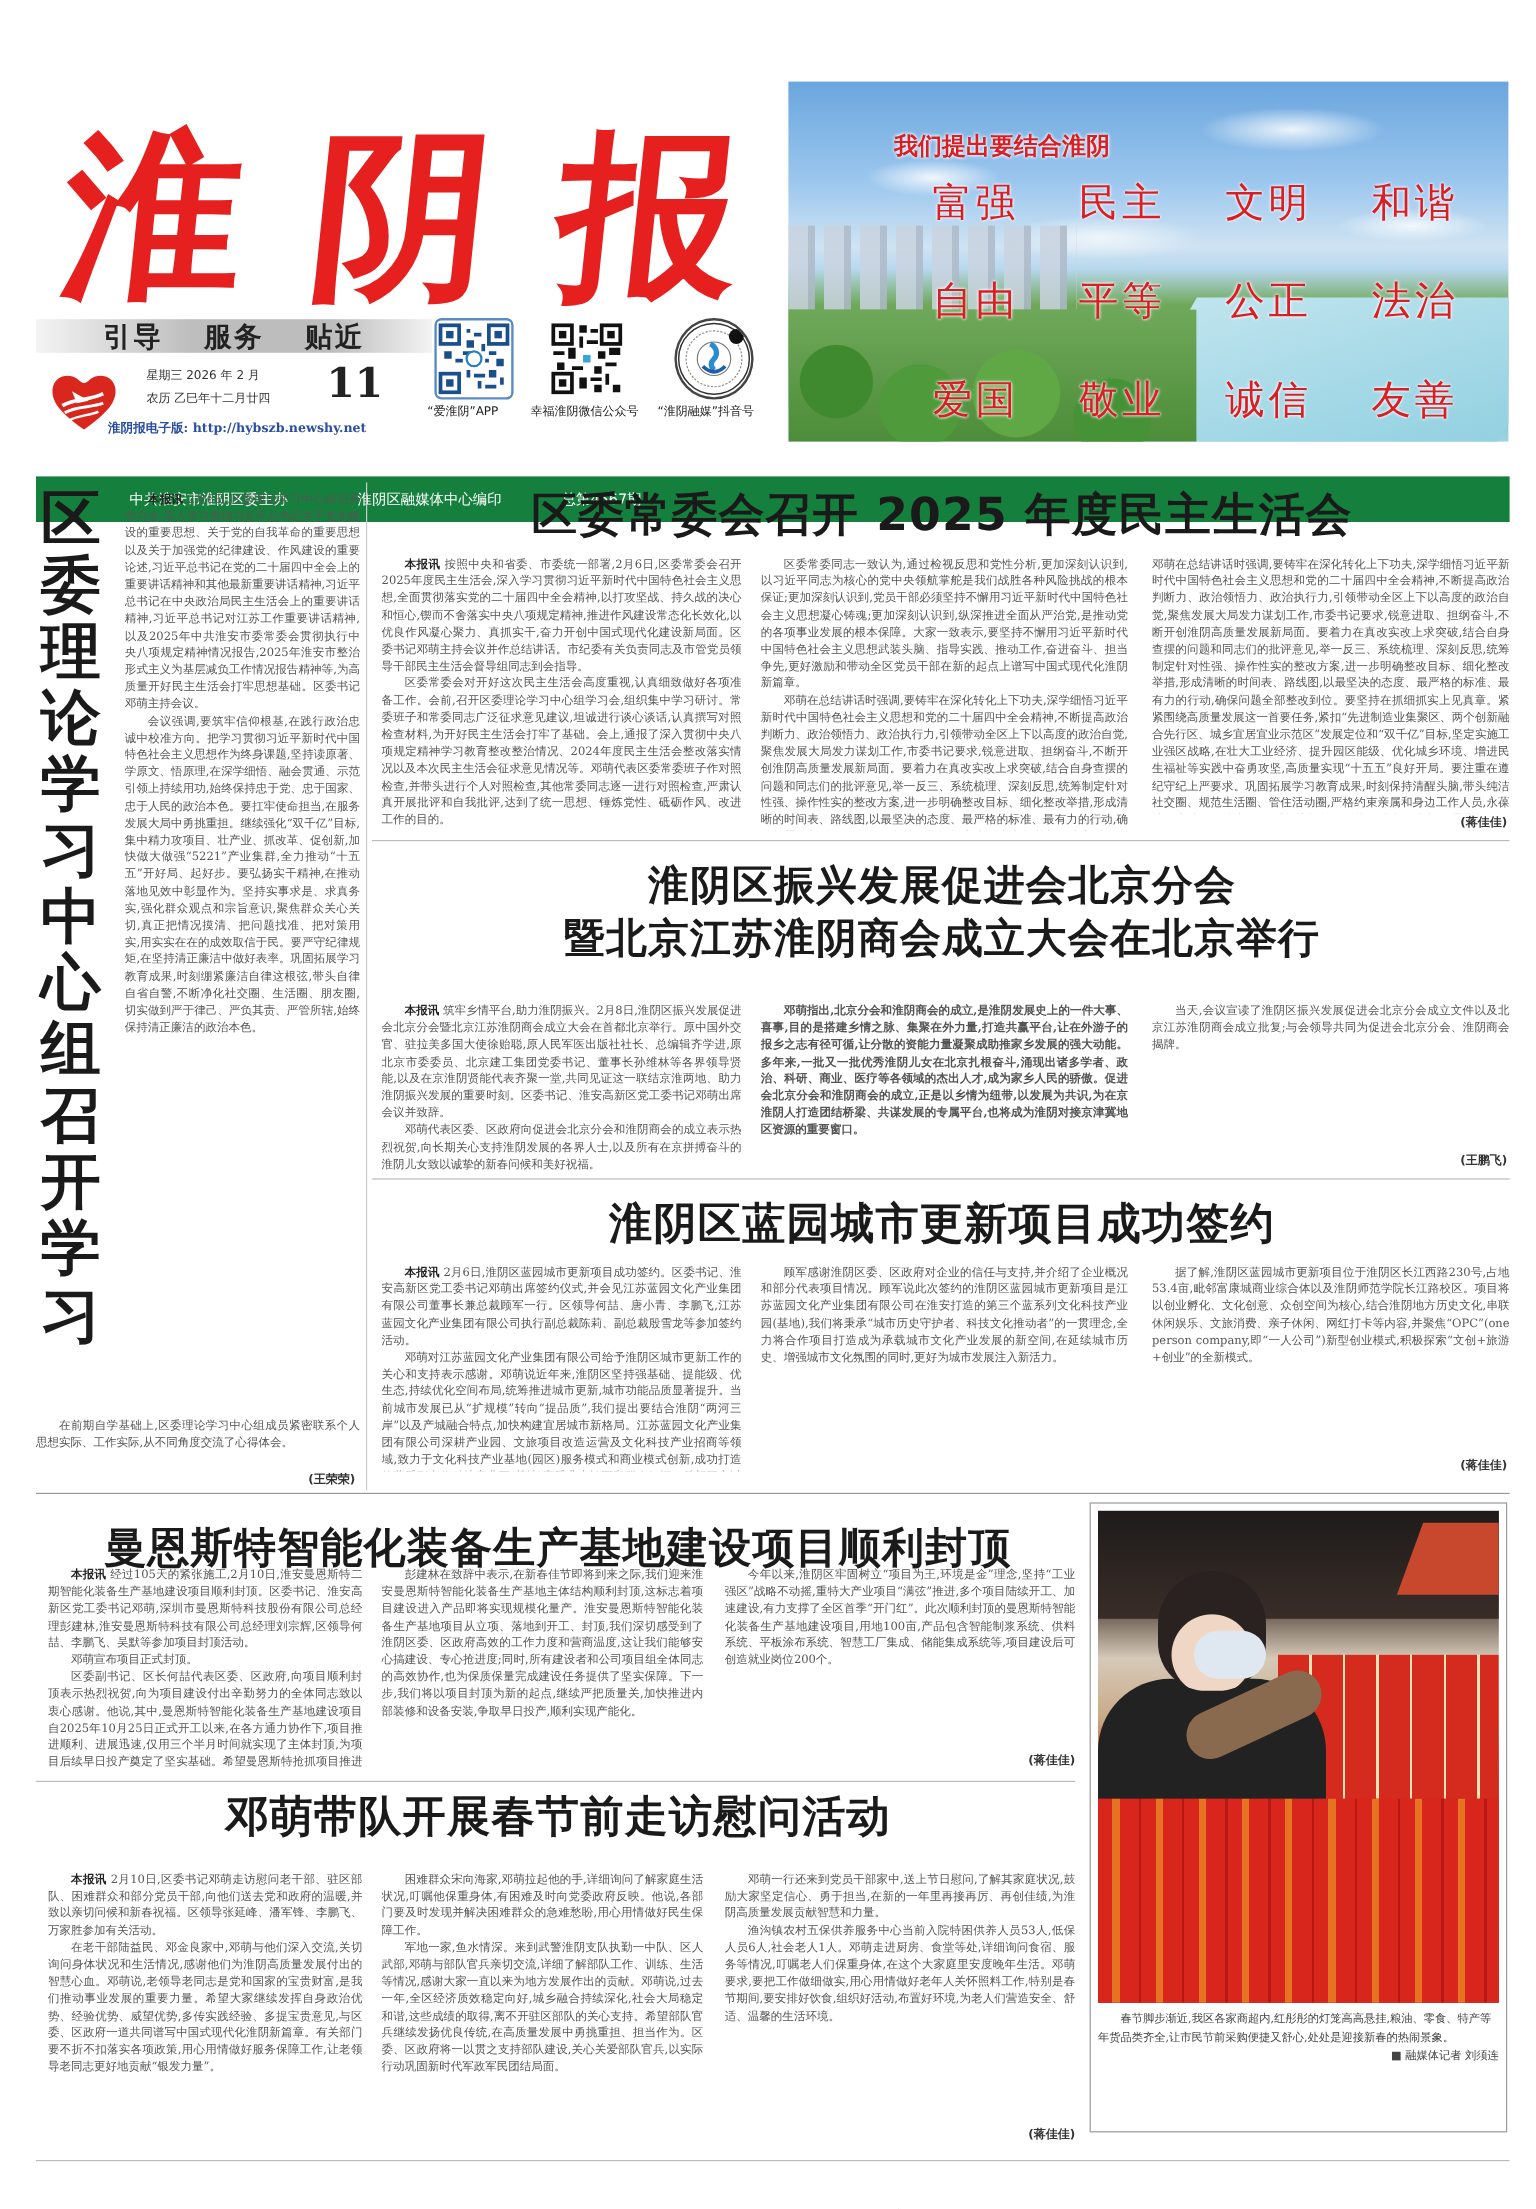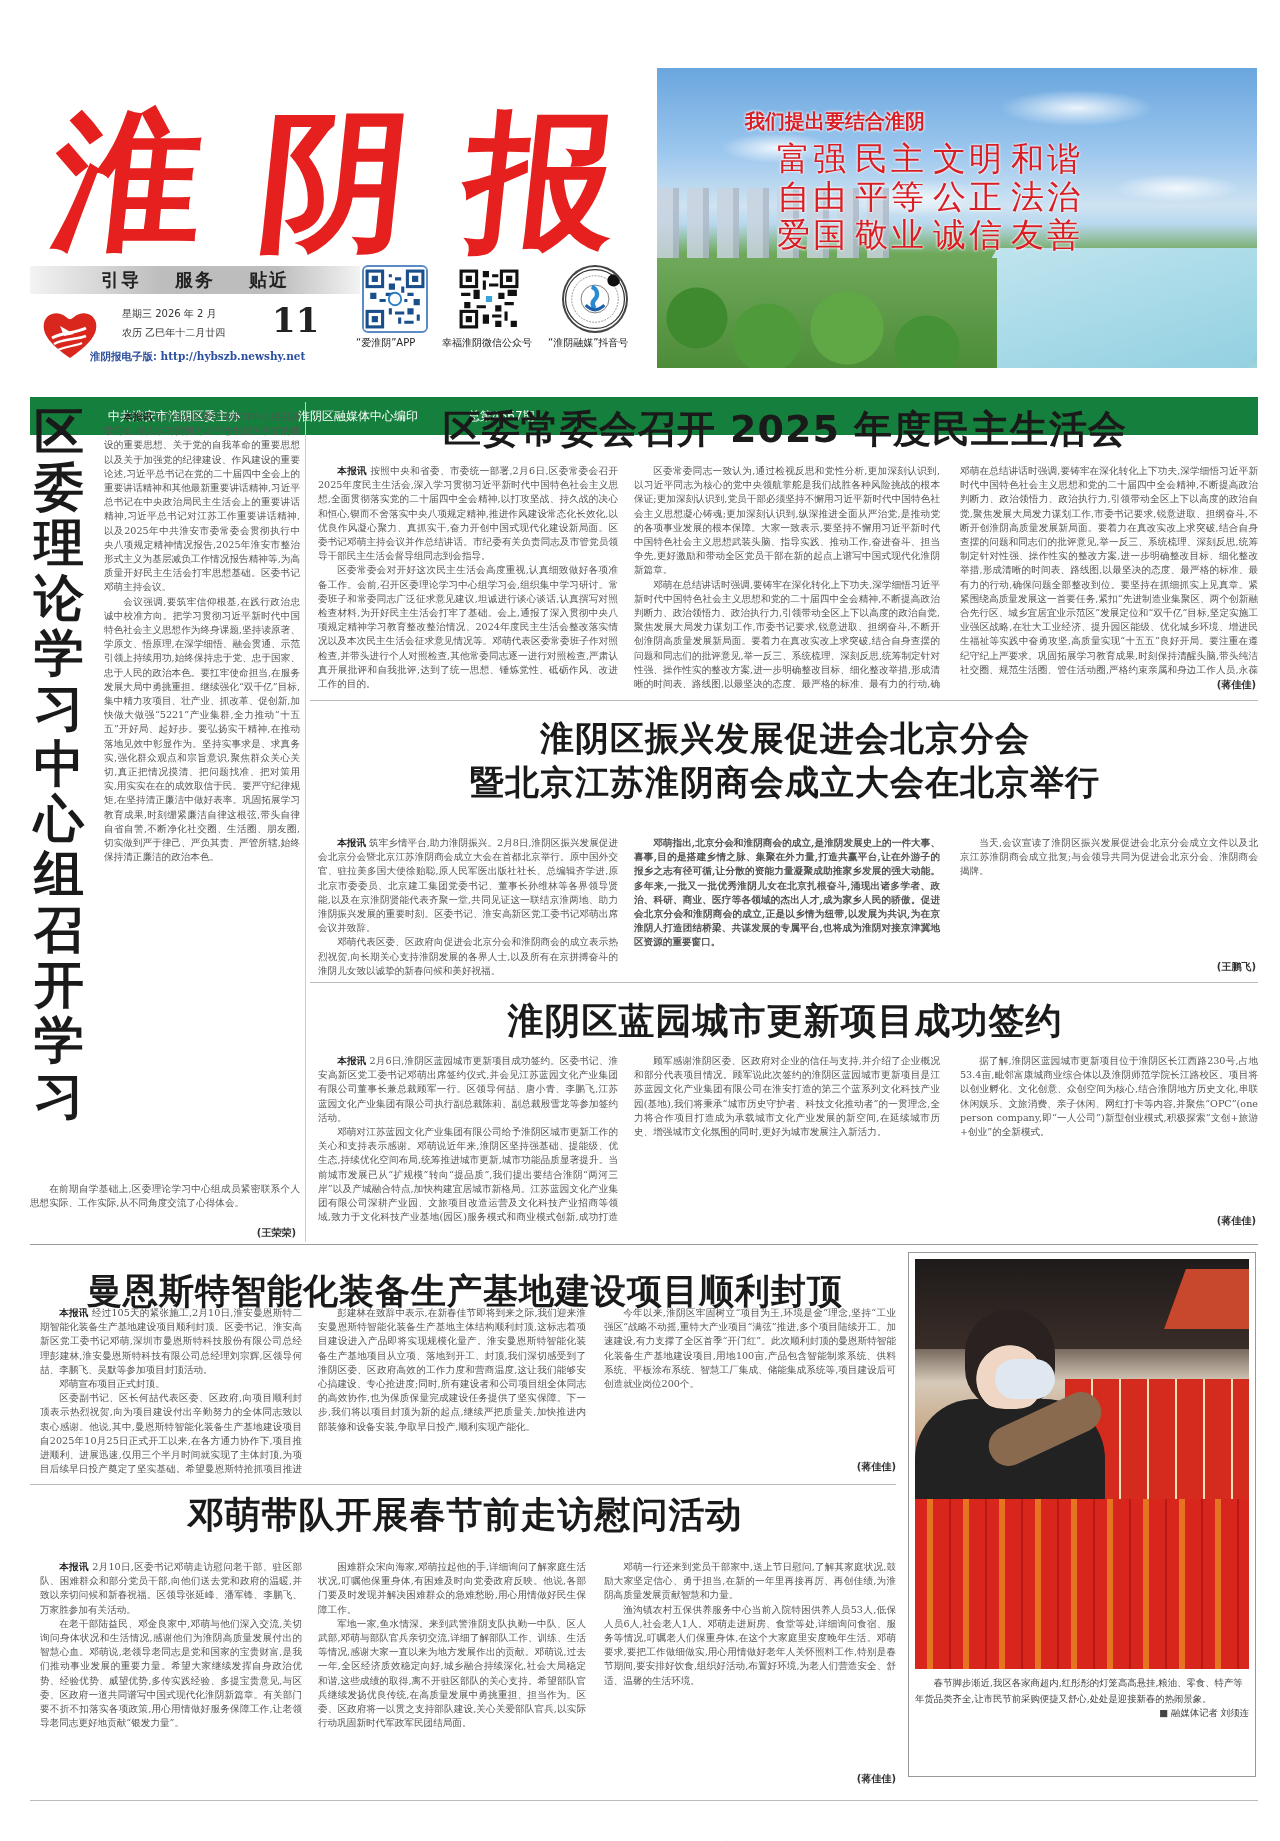--- a/index.html
+++ b/index.html
@@ -17,21 +17,21 @@
   .masthead-title span {
     font-family: "DejaVu Serif", serif; font-weight: bold; font-size: 150px;
     color: #e6201f; line-height: 1; transform: skewX(-6deg);
     letter-spacing: 0;
   }
   .slogan-bar {
     left: 30px; top: 266px; width: 330px; height: 28px;
     background: linear-gradient(90deg, #f3f3f3 0%, #bdbdbd 40%, #bdbdbd 75%, #f3f3f3 100%);
     display: flex; align-items: center; justify-content: center; gap: 34px;
   }
-  .slogan-bar span { font-family: "DejaVu Sans", sans-serif; font-weight: bold; font-size: 18px; color: #222; letter-spacing: 2px; }
+  .slogan-bar span { font-family: "DejaVu Sans", sans-serif; font-weight: bold; font-size: 23px; color: #222; letter-spacing: 2px; }
 
   .logo-heart {
     left: 40px; top: 308px; width: 60px; height: 52px;
   }
   .date-block { left: 122px; top: 304px; width: 160px; font-family: "DejaVu Sans", sans-serif; font-size: 10px; color: #333; line-height: 19px; }
   .date-day { left: 272px; top: 300px; font-family: "DejaVu Serif", serif; font-size: 34px; color: #222; font-weight: bold; }
   .eversion { left: 90px; top: 350px; font-family: "DejaVu Serif", serif; font-size: 10.5px; font-weight: bold; color: #2c4fa0; }
 
   .qr { width: 66px; height: 68px; border: 2px solid #5b8bc4; border-radius: 6px; background: #fff; overflow: hidden; }
   .qr svg { width: 100%; height: 100%; }
@@ -54,21 +54,21 @@
     background: repeating-linear-gradient(90deg, #c9d3df 0 16px, #aeb9c8 16px 22px, transparent 22px 30px); opacity:.85; }
   .values-banner .river { position:absolute; left:300px; top:180px; width:320px; height:140px;
     background: linear-gradient(160deg, #bfe4ee, #8fcfe0); transform: skewX(-30deg); }
   .values-banner .trees { position:absolute; left:0; top:190px; width:340px; height:120px;
     background: radial-gradient(circle at 40px 60px, #3f8a2f 30px, transparent 31px),
                 radial-gradient(circle at 110px 80px, #4f9a3a 34px, transparent 35px),
                 radial-gradient(circle at 190px 70px, #5fa845 36px, transparent 37px),
                 radial-gradient(circle at 270px 90px, #469237 32px, transparent 33px),
                 linear-gradient(#6fa85a, #4a8a35); }
   .values-heading { left: 88px; top: 40px; font-family: "DejaVu Serif", serif; font-weight: bold; font-size: 20px; color: #d81f26; text-shadow: 0 0 3px #fff, 0 0 3px #fff; }
-  .values-grid { left: 120px; top: 72px; display: grid; grid-template-columns: repeat(4, 78px); column-gap: 0; row-gap: 0; }
+  .values-grid { left: 120px; top: 82px; display: grid; grid-template-columns: repeat(4, 78px); column-gap: 0; row-gap: 0; gap: 44px; }
   .values-grid span { font-family: "DejaVu Serif", serif; font-size: 33px; line-height: 38px; color: #d81f26; letter-spacing: 3px; text-shadow: 0 0 3px #fff, 0 0 2px #fff; white-space: nowrap; }
 
   
   .info-bar { left: 30px; top: 373px; width: 1228px; height: 38px; background: #15803d; display: flex; align-items: center; margin-top: 24px; }
   .info-bar span { font-family: "DejaVu Sans", sans-serif; font-size: 12px; color: #fff; white-space: nowrap; }
 
   
   .body-text { font-family: "DejaVu Serif", serif; font-size: 9.6px; line-height: 14.2px; color: #555; text-align: justify; overflow: hidden; }
   .body-text p { text-indent: 2em; }
   .body-text .lead { font-weight: bold; color: #222; }

